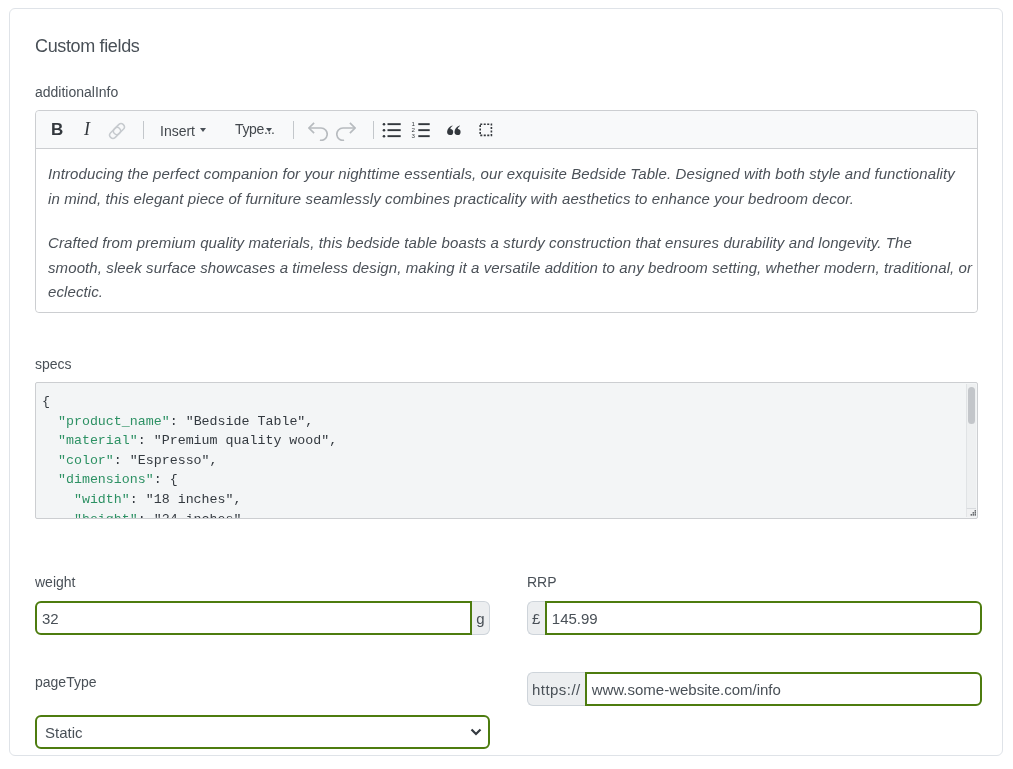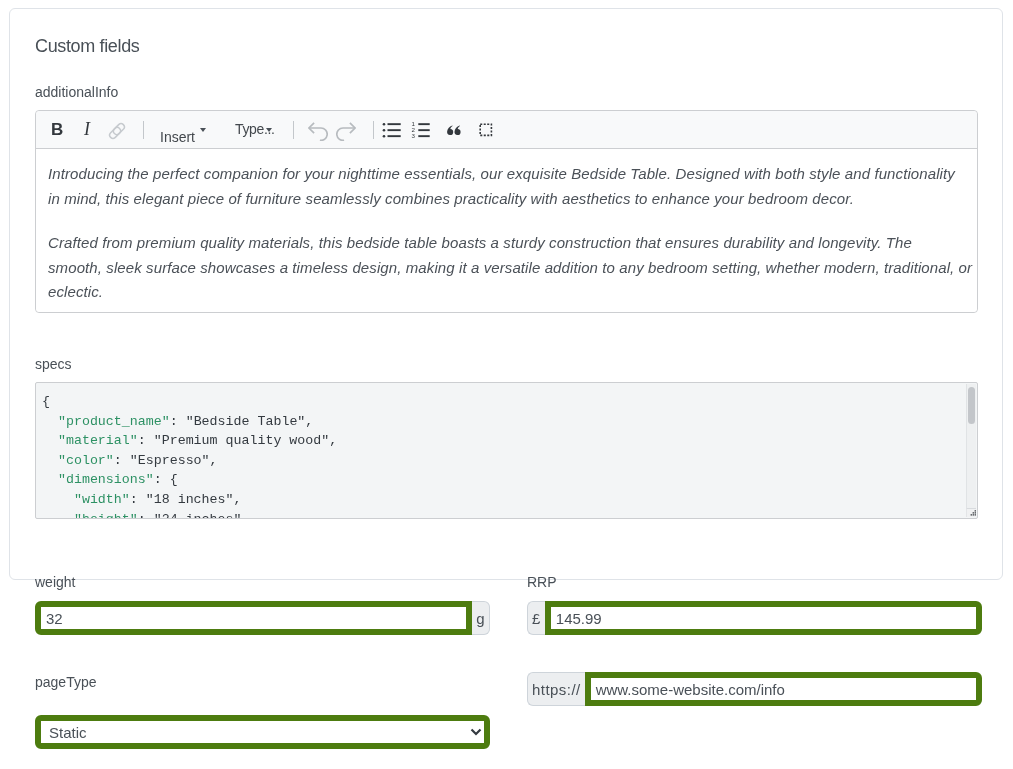--- a/index.html
+++ b/index.html
@@ -1,18 +1,18 @@
 <!DOCTYPE html>
 <html><head>
 <meta charset="utf-8">
 <style>
 * { margin:0; padding:0; box-sizing:border-box; }
 html,body { width:1013px; height:769px; background:#fff; font-family:"Liberation Sans", sans-serif; }
 .card {
-  position:absolute; left:9px; top:8px; width:994px; height:572px;
+  position:absolute; left:9px; top:8px; width:994px; height:748px;
   background:#fff; border:1px solid #dfe3e8; border-radius:6px;
   padding:27px 24px 27px 25px;
 }
 .title { font-size:18px; letter-spacing:-0.35px; color:#495057; line-height:21px; margin-bottom:25px; }
 label.fl { display:block; font-size:14px; color:#495057; line-height:21px; margin-bottom:7px; }
 
 .editor { border:1px solid #ccced1; border-radius:4px; margin-bottom:41px; }
 .toolbar {
   position:relative; height:38px; background:#f8f9fa; border-bottom:1px solid #ccced1;
   border-radius:4px 4px 0 0;
@@ -32,21 +32,21 @@
   margin-bottom:53px; white-space:pre;
 }
 .code .k { color:#2d9164; }
 .sbar { position:absolute; right:1px; top:1px; width:10px; height:126px; background:#eef0f1; border-left:1px solid #e0e3e5; }
 .thumb { position:absolute; right:2.5px; top:4px; width:7px; height:37px; background:#c3c6ca; border-radius:3.5px; }
 .corner { position:absolute; right:1px; bottom:1px; width:10px; height:9px; background:#f0f1f2; border-left:1px solid #e3e5e7; border-top:1px solid #d8dbde; }
 
 .grid { display:grid; grid-template-columns:455px 455px; column-gap:32px; row-gap:33px;gap:37px; }
 .igroup { display:flex; width:100%; }
 .ctl {
-  height:34px; border:6px solid #4d7c0f; border-radius:6px; background:#fff;
+  height:34px; border:2px solid #4d7c0f; border-radius:6px; background:#fff;
   font-size:15px; color:#495057; display:flex; align-items:center; padding:0 5px;
   flex:1 1 auto; min-width:0;
 }
 .igroup .ctl { border-radius:6px 0 0 6px; }
 .addon {
   height:34px; background:#eceef0; border:1px solid #ced4da; font-size:15px; color:#495057;
   display:flex; align-items:center; padding:0 4px; flex:0 0 auto; letter-spacing:0.45px;
 }
 .addon.right { border-left:0; border-radius:0 6px 6px 0; }
 .addon.left { border-right:0; border-radius:6px 0 0 6px; }
@@ -64,21 +64,21 @@
   <label class="fl">additionalInfo</label>
   <div class="editor">
     <div class="toolbar">
       <div class="ti" style="left:15px;top:0;width:12px;text-align:center;line-height:37px;font-weight:700;font-size:17px;color:#33383d;">B</div>
       <div class="ti" style="left:45px;top:0;width:12px;text-align:center;line-height:37px;font-family:'Liberation Serif',serif;font-style:italic;font-size:18px;color:#33383d;">I</div>
       <svg class="ti" style="left:72px;top:10.5px;" width="18" height="18" viewBox="0 0 18 18" fill="none" stroke="#c6cace" stroke-width="1.5">
         <rect x="4.6" y="3.8" width="12.6" height="6.6" rx="3.3" transform="rotate(-45 10.9 7.1)"></rect>
         <rect x="0.8" y="7.6" width="12.6" height="6.6" rx="3.3" transform="rotate(-45 7.1 10.9)"></rect>
       </svg>
       <div class="ti" style="left:107px;top:10px;width:1px;height:18px;background:#c3c7cb;"></div>
-      <div class="ti" style="left:124px;top:8px;line-height:37px;font-size:14px;color:#43484d;">Insert</div>
+      <div class="ti" style="left:124px;top:2px;line-height:37px;font-size:14px;color:#43484d;">Insert</div>
       <div class="ti" style="left:163.6px;top:17px;width:0;height:0;border-left:3.9px solid transparent;border-right:3.9px solid transparent;border-top:4.4px solid #495057;"></div>
       <div class="ti" style="left:189px;top:0;line-height:37px;font-size:14px;letter-spacing:-0.35px;color:#43484d;margin-left:10px;">Type...</div>
       <div class="ti" style="left:229.6px;top:17px;width:0;height:0;border-left:3.9px solid transparent;border-right:3.9px solid transparent;border-top:4.4px solid #495057;"></div>
       <div class="ti" style="left:256.5px;top:10px;width:1px;height:18px;background:#c3c7cb;"></div>
       <svg class="ti" style="left:272.4px;top:9.5px;" width="20" height="20" viewBox="0 0 20 20" fill="none" stroke="#b7bbbf" stroke-width="1.7">
         <path d="M6.1 1.8 L0.9 7 L6.1 12.2"></path>
         <path d="M0.9 7 H13 A6.2 6.2 0 1 1 11.9 19.3"></path>
       </svg>
       <svg class="ti" style="left:299.5px;top:9.5px;" width="20" height="20" viewBox="0 0 20 20" fill="none" stroke="#b7bbbf" stroke-width="1.7">
         <path d="M13.9 1.8 L19.1 7 L13.9 12.2"></path>

